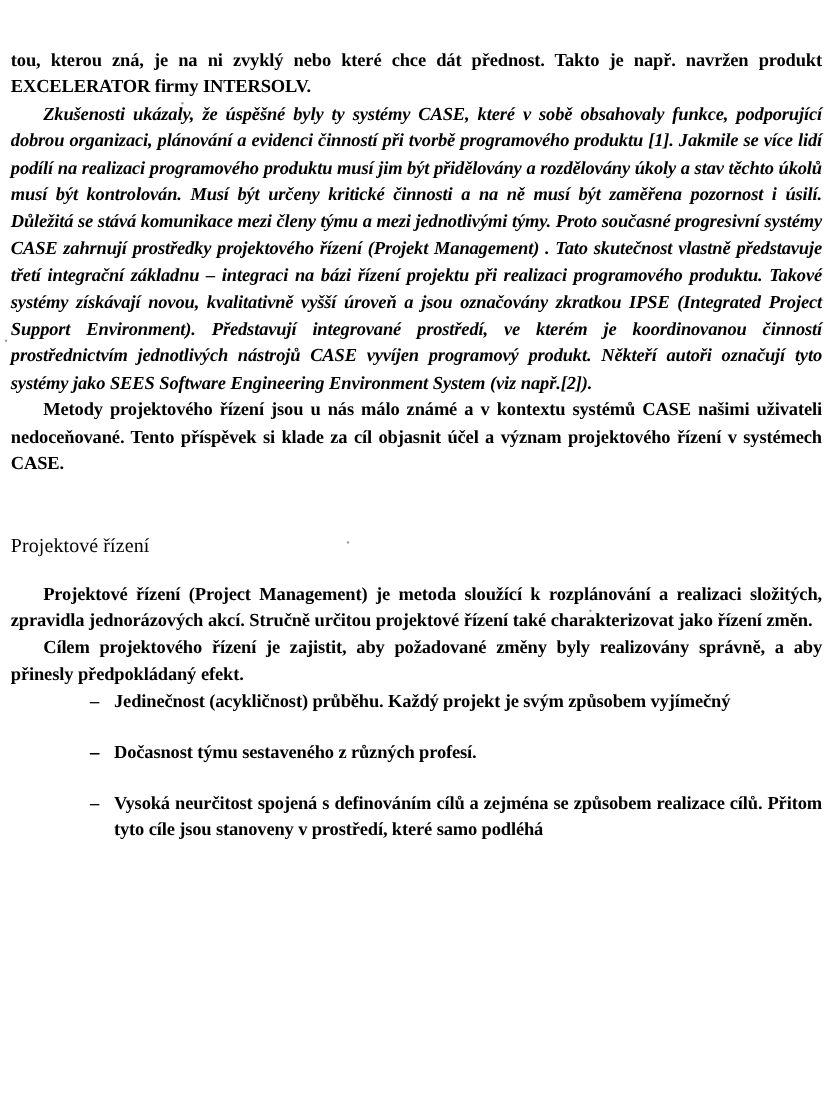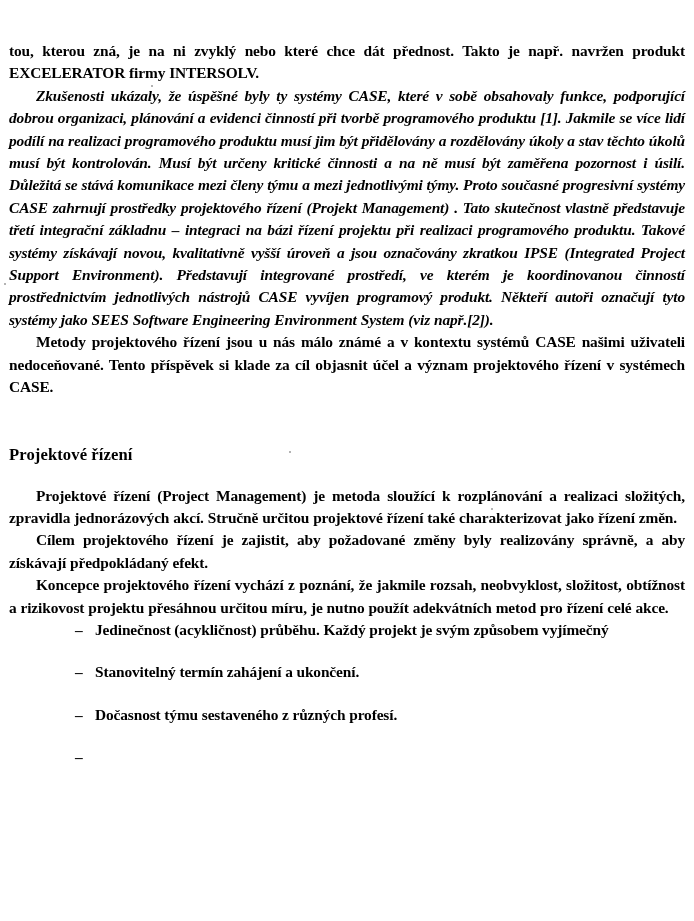--- a/index.html
+++ b/index.html
@@ -52,21 +52,21 @@
   }
 
   .gap-sm { margin-top: 13px; font-style: italic; }
   .gap-md { margin-top: 15px; }
 
   h2.heading {
     margin: 0;
     padding: 0;
     font-size: 16.6px;
     line-height: 24px;
-    font-weight: 700;
+    font-weight: 400;
     letter-spacing: 0.1px;
   }
 
   .heading-block {
     margin-top: 44px;
     margin-bottom: 18px;
   }
 
   ul.bullets {
     list-style: none;
@@ -124,37 +124,36 @@
     <p class="para indent gap-sm">Zkušenosti ukázaly, že úspěšné byly ty systémy CASE, které v sobě obsahovaly funkce, podporující dobrou organizaci, plánování a evidenci činností při tvorbě programového produktu [1]. Jakmile se více lidí podílí na realizaci programového produktu musí jim být přidělovány a rozdělovány úkoly a stav těchto úkolů musí být kontrolován. Musí být určeny kritické činnosti a na ně musí být zaměřena pozornost i úsilí. Důležitá se stává komunikace mezi členy týmu a mezi jednotlivými týmy. Proto současné progresivní systémy CASE zahrnují prostředky projektového řízení (Projekt Management) . Tato skutečnost vlastně představuje třetí integrační základnu – integraci na bázi řízení projektu při realizaci programového produktu. Takové systémy získávají novou, kvalitativně vyšší úroveň a jsou označovány zkratkou IPSE (Integrated Project Support Environment). Představují integrované prostředí, ve kterém je koordinovanou činností prostřednictvím jednotlivých nástrojů CASE vyvíjen programový produkt. Někteří autoři označují tyto systémy jako SEES Software Engineering Environment System (viz např.[2]).</p>
 
     <p class="para indent gap-md">Metody projektového řízení jsou u nás málo známé a v kontextu systémů CASE našimi uživateli nedoceňované. Tento příspěvek si klade za cíl objasnit účel a význam projektového řízení v systémech CASE.</p>
 
     <div class="heading-block">
       <h2 class="heading">Projektové řízení</h2>
     </div>
 
     <p class="para indent">Projektové řízení (Project Management) je metoda sloužící k rozplánování a realizaci složitých, zpravidla jednorázových akcí. Stručně určitou projektové řízení také charakterizovat jako řízení změn.</p>
 
-    <p class="para indent gap-md">Cílem projektového řízení je zajistit, aby požadované změny byly realizovány správně, a aby získávají předpokládaný efekt.</p>
+    <p class="para indent gap-md">Cílem projektového řízení je zajistit, aby požadované změny byly realizovány správně, a aby přinesly předpokládaný efekt.</p>
 
-    <p class="para indent gap-md">Koncepce projektového řízení vychází z poznání, že jakmile rozsah, neobvyklost, složitost, obtížnost a rizikovost projektu přesáhnou určitou míru, je nutno použít adekvátních metod pro řízení celé akce.</p>
 
 
     <ul class="bullets bullets-block">
       <li>
         <span class="dash">–</span>
         <span>Jedinečnost (acykličnost) průběhu. Každý projekt je svým  způsobem vyjímečný</span>
       </li>
       <li>
         <span class="dash">–</span>
-        <span>Stanovitelný termín zahájení a ukončení.</span>
       </li>
       <li>
         <span class="dash">–</span>
         <span>Dočasnost týmu sestaveného z různých profesí.</span>
       </li>
       <li>
         <span class="dash">–</span>
+        <span>Vysoká neurčitost spojená s definováním cílů a zejména se  způsobem realizace cílů. Přitom tyto cíle jsou stanoveny  v prostředí, které samo podléhá</span>
       </li>
     </ul>
 
   </div>
 </div>
 
 </body></html>

